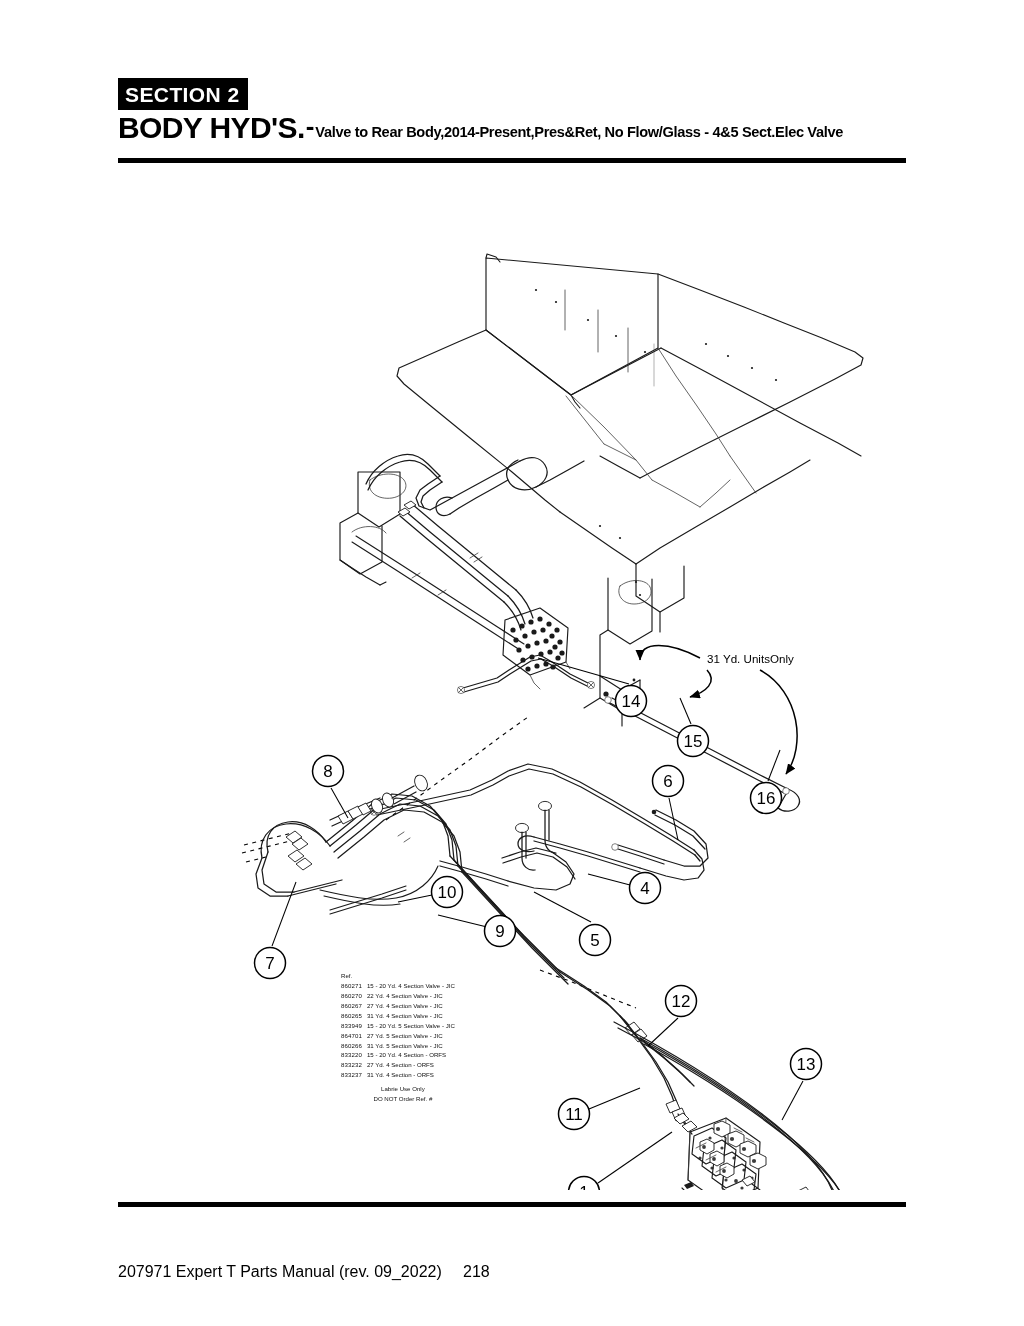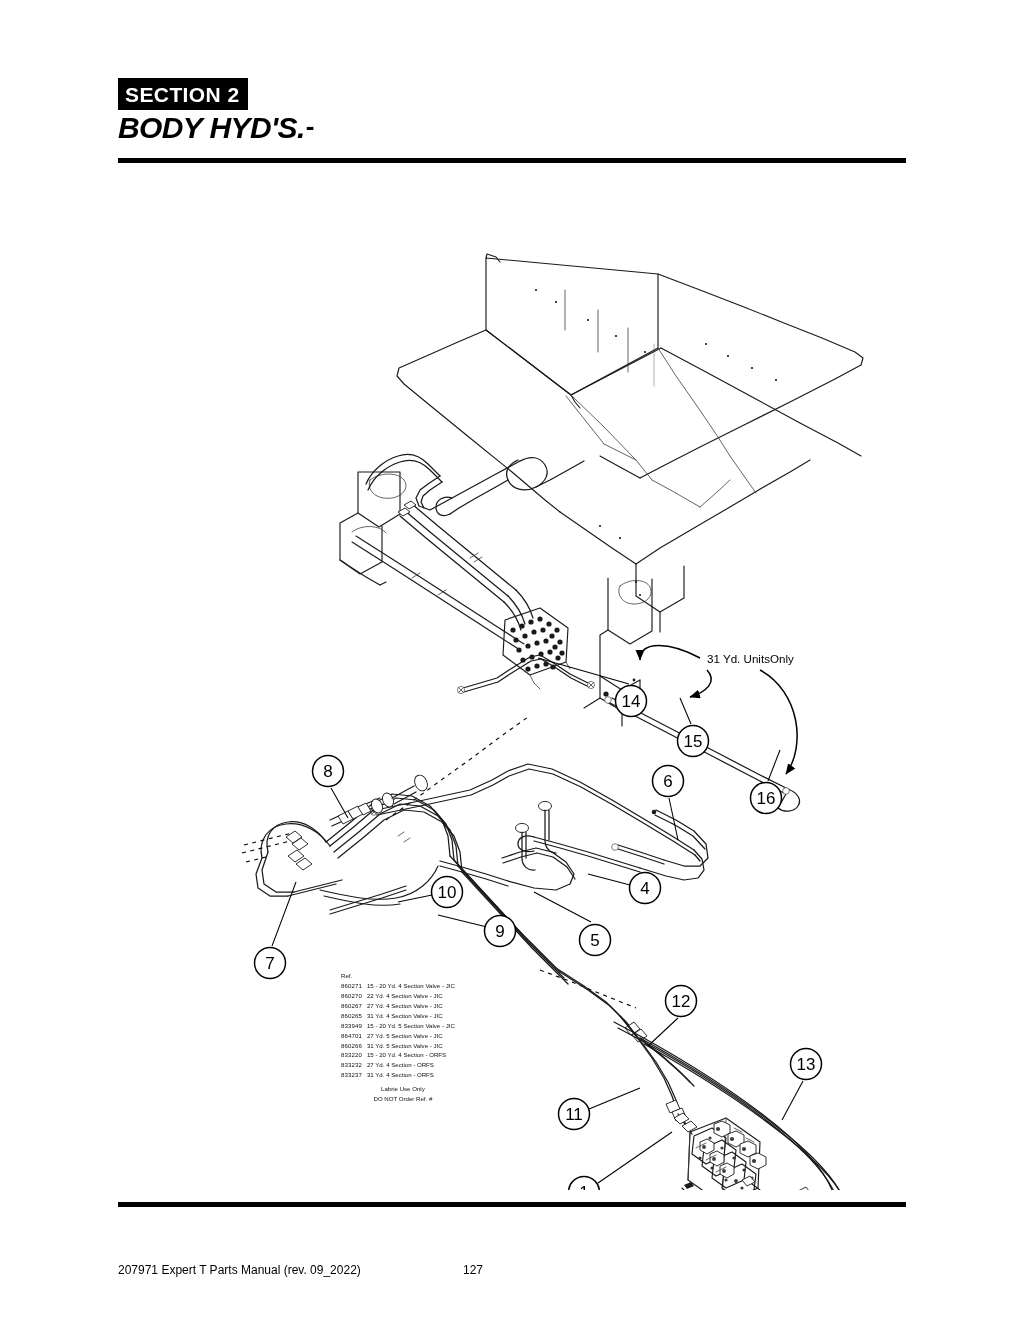--- a/index.html
+++ b/index.html
@@ -33,21 +33,20 @@
     margin-top:3px;
     display:flex;
     align-items:baseline;
     white-space:nowrap;
   }
   .title-main {
     font-size:30px;
     font-weight:bold;
     letter-spacing:-0.6px;
     line-height:1;
-    font-style:italic;
   }
   .title-dash {
     font-size:26px;
     font-weight:bold;
     margin:0 1px 0 1px;
     position:relative;
     top:-3px;
   }
   .title-sub {
     font-size:14.6px;
@@ -68,21 +67,21 @@
   }
   #rule-top { top:158px; }
   #rule-bottom { top:1202px; }
 
   
   #footer {
     position:absolute;
     left:118px;
     top:1263px;
     width:788px;
-    font-size:12px;
+    font-size:16px;
     display:flex;
   }
   #footer .f-left { width:345px; }
   #footer .f-page { }
 
   
   #diagram { position:absolute; left:0; top:180px; width:808px; height:1010px; }
   #diagram svg { display:block; }
 
   
@@ -106,20 +105,21 @@
   
 </style>
 </head>
 <body>
 
 <div id="header">
   <div class="section-badge">SECTION 2</div>
   <div class="title-row">
     <span class="title-main">BODY HYD'S.</span>
     <span class="title-dash">-</span>
+    <span class="title-sub">Valve to Rear Body,2014-Present,Pres&amp;Ret, No Flow/Glass - 4&amp;5 Sect.Elec Valve</span>
   </div>
 </div>
 
 <div class="rule" id="rule-top"></div>
 
 <div id="diagram">
 <svg width="1024" height="1010" viewBox="0 0 1024 1010" xmlns="http://www.w3.org/2000/svg">
   <defs>
     <style>
       .ln { fill:none; stroke:#1a1a1a; stroke-width:1.15; stroke-linecap:round; stroke-linejoin:round; }
@@ -660,14 +660,14 @@
   <div class="note">
     <div>Labrie Use Only</div>
     <div>DO NOT Order Ref. #</div>
   </div>
 </div>
 
 <div class="rule" id="rule-bottom"></div>
 
 <div id="footer">
   <span class="f-left">207971 Expert T Parts Manual (rev. 09_2022)</span>
-  <span class="f-page">127</span>
+  <span class="f-page">218</span>
 </div>
 
 </body></html>

